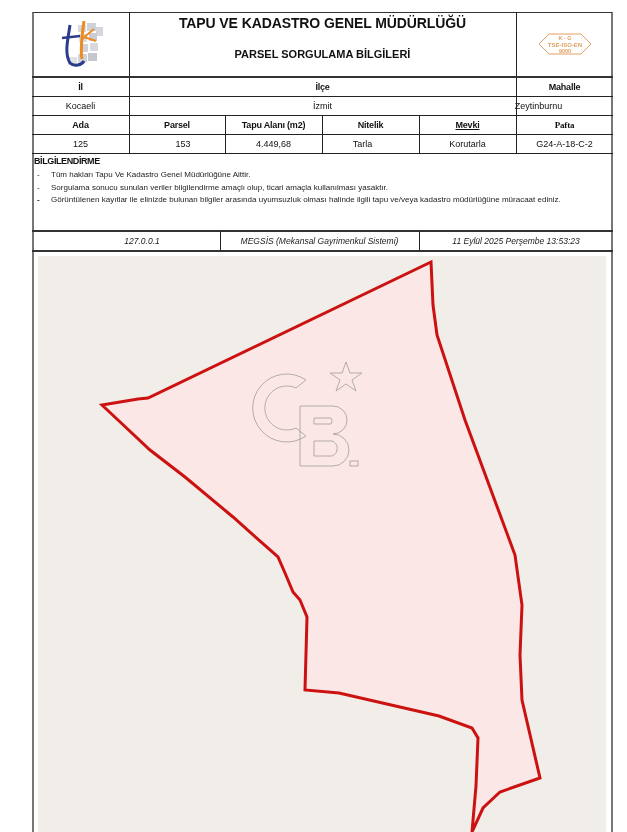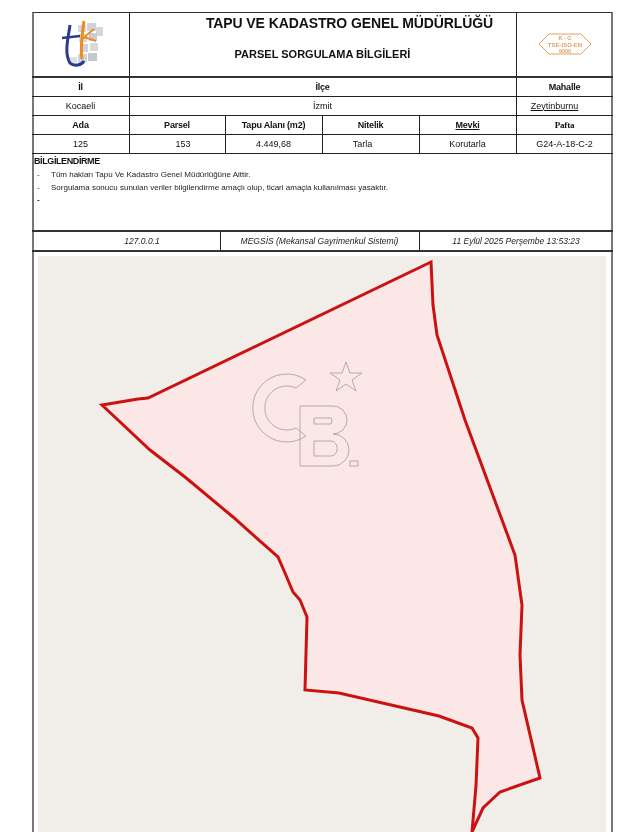--- a/index.html
+++ b/index.html
@@ -6,21 +6,21 @@
   body { width:627px; height:832px; position:relative; overflow:hidden;
          font-family:"Liberation Sans", sans-serif; color:#111; }
   .frame { position:absolute; left:32px; top:12px; width:581px; height:840px;
            border-left:2px solid #777; border-right:2px solid #777; border-top:1px solid #333; box-sizing:border-box; }
   .cell { position:absolute; box-sizing:border-box; display:flex; align-items:center; justify-content:center;
           font-size:9px; white-space:nowrap; }
   .hline { position:absolute; height:0; border-top:1px solid #222; }
   .hline.thick { border-top:2px solid #333; }
   .vline { position:absolute; width:0; border-left:1px solid #222; }
   .bold { font-weight:bold; letter-spacing:-0.2px; }
-  .title1 { font-size:14px; font-weight:bold; letter-spacing:-0.1px;margin-left:27px; }
+  .title1 { font-size:14px; font-weight:bold; letter-spacing:-0.1px; }
   .title2 { font-size:11px; font-weight:bold; }
   .info-head { position:absolute; left:34px; top:156px; font-size:9px; font-weight:bold; letter-spacing:-0.4px; }
   .info-list { position:absolute; left:36px; top:170px; width:570px; margin:0; padding:0; list-style:none; }
   .info-list li { position:relative; padding-left:15px; font-size:8px; line-height:9.3px; margin-bottom:3.4px; color:#222; }
   .info-list li .dash { position:absolute; left:1px; top:0; }
   .footer .cell { font-style:italic; font-size:8.5px; color:#222; }
   .map { position:absolute; left:38px; top:256px; width:568px; height:580px; background:#f1eee9; overflow:hidden; }
   .map svg { position:absolute; left:0; top:0; }
 </style>
 </head>
@@ -59,21 +59,21 @@
   </svg>
 </div>
 <div class="hline thick" style="left:32px;top:76px;width:581px;"></div>
 
 <div class="cell bold" style="left:32px;top:78px;width:97px;height:18px;">İl</div>
 <div class="cell bold" style="left:129px;top:78px;width:387px;height:18px;">İlçe</div>
 <div class="cell bold" style="left:516px;top:78px;width:97px;height:18px;text-align:center;">Mahalle</div>
 <div class="hline" style="left:32px;top:96px;width:581px;"></div>
 <div class="cell" style="left:32px;top:96px;width:97px;height:19px;">Kocaeli</div>
 <div class="cell" style="left:129px;top:96px;width:387px;height:19px;">İzmit</div>
-<div class="cell" style="left:516px;top:96px;width:77px;height:19px;text-decoration:underline;">Zeytinburnu</div>
+<div class="cell" style="left:500px;top:96px;width:77px;height:19px;">Zeytinburnu</div>
 <div class="vline" style="left:129px;top:78px;height:37px;"></div>
 <div class="vline" style="left:516px;top:78px;height:37px;"></div>
 <div class="hline" style="left:32px;top:115px;width:581px;"></div>
 
 <div class="cell bold" style="left:32px;top:115px;width:97px;height:19px;">Ada</div>
 <div class="cell bold" style="left:129px;top:115px;width:96px;height:19px;">Parsel</div>
 <div class="cell bold" style="left:225px;top:115px;width:97px;height:19px;">Tapu Alanı (m2)</div>
 <div class="cell bold" style="left:322px;top:115px;width:97px;height:19px;">Nitelik</div>
 <div class="cell bold" style="left:419px;top:115px;width:97px;height:19px;text-decoration:underline;">Mevki</div>
 <div class="cell bold" style="left:516px;top:115px;width:97px;height:19px;font-family:Liberation Serif, serif;">Pafta</div>
@@ -89,21 +89,21 @@
 <div class="vline" style="left:322px;top:115px;height:38px;"></div>
 <div class="vline" style="left:419px;top:115px;height:38px;"></div>
 <div class="vline" style="left:516px;top:115px;height:38px;"></div>
 <div class="hline" style="left:32px;top:153px;width:581px;"></div>
 
 <div class="info-head">BİLGİLENDİRME</div>
 <ul class="info-list">
   <li><span class="dash">-</span><span>Tüm hakları Tapu Ve Kadastro Genel Müdürlüğüne Aittir.</span></li>
   <li><span class="dash">-</span><span>Sorgulama sonucu sunulan veriler bilgilendirme amaçlı olup, ticari amaçla kullanılması yasaktır.</span></li>
   <li><span class="dash">-</span></li>
-  <li style="width:550px;"><span class="dash">-</span></li>
+  <li style="width:550px;"><span class="dash">-</span><span>Görüntülenen kayıtlar ile elinizde bulunan bilgiler arasında uyumsuzluk olması halinde ilgili tapu ve/veya kadastro müdürlüğüne müracaat ediniz.</span></li>
 </ul>
 <div class="hline thick" style="left:32px;top:230px;width:581px;"></div>
 
 <div class="footer">
   <div class="cell" style="left:32px;top:231px;width:188px;height:19px;padding-left:32px;">127.0.0.1</div>
   <div class="vline" style="left:220px;top:231px;height:19px;"></div>
   <div class="cell" style="left:220px;top:231px;width:199px;height:19px;">MEGSİS (Mekansal Gayrimenkul Sistemi)</div>
   <div class="vline" style="left:419px;top:231px;height:19px;"></div>
   <div class="cell" style="left:419px;top:231px;width:194px;height:19px;">11 Eylül 2025 Perşembe 13:53:23</div>
 </div>

